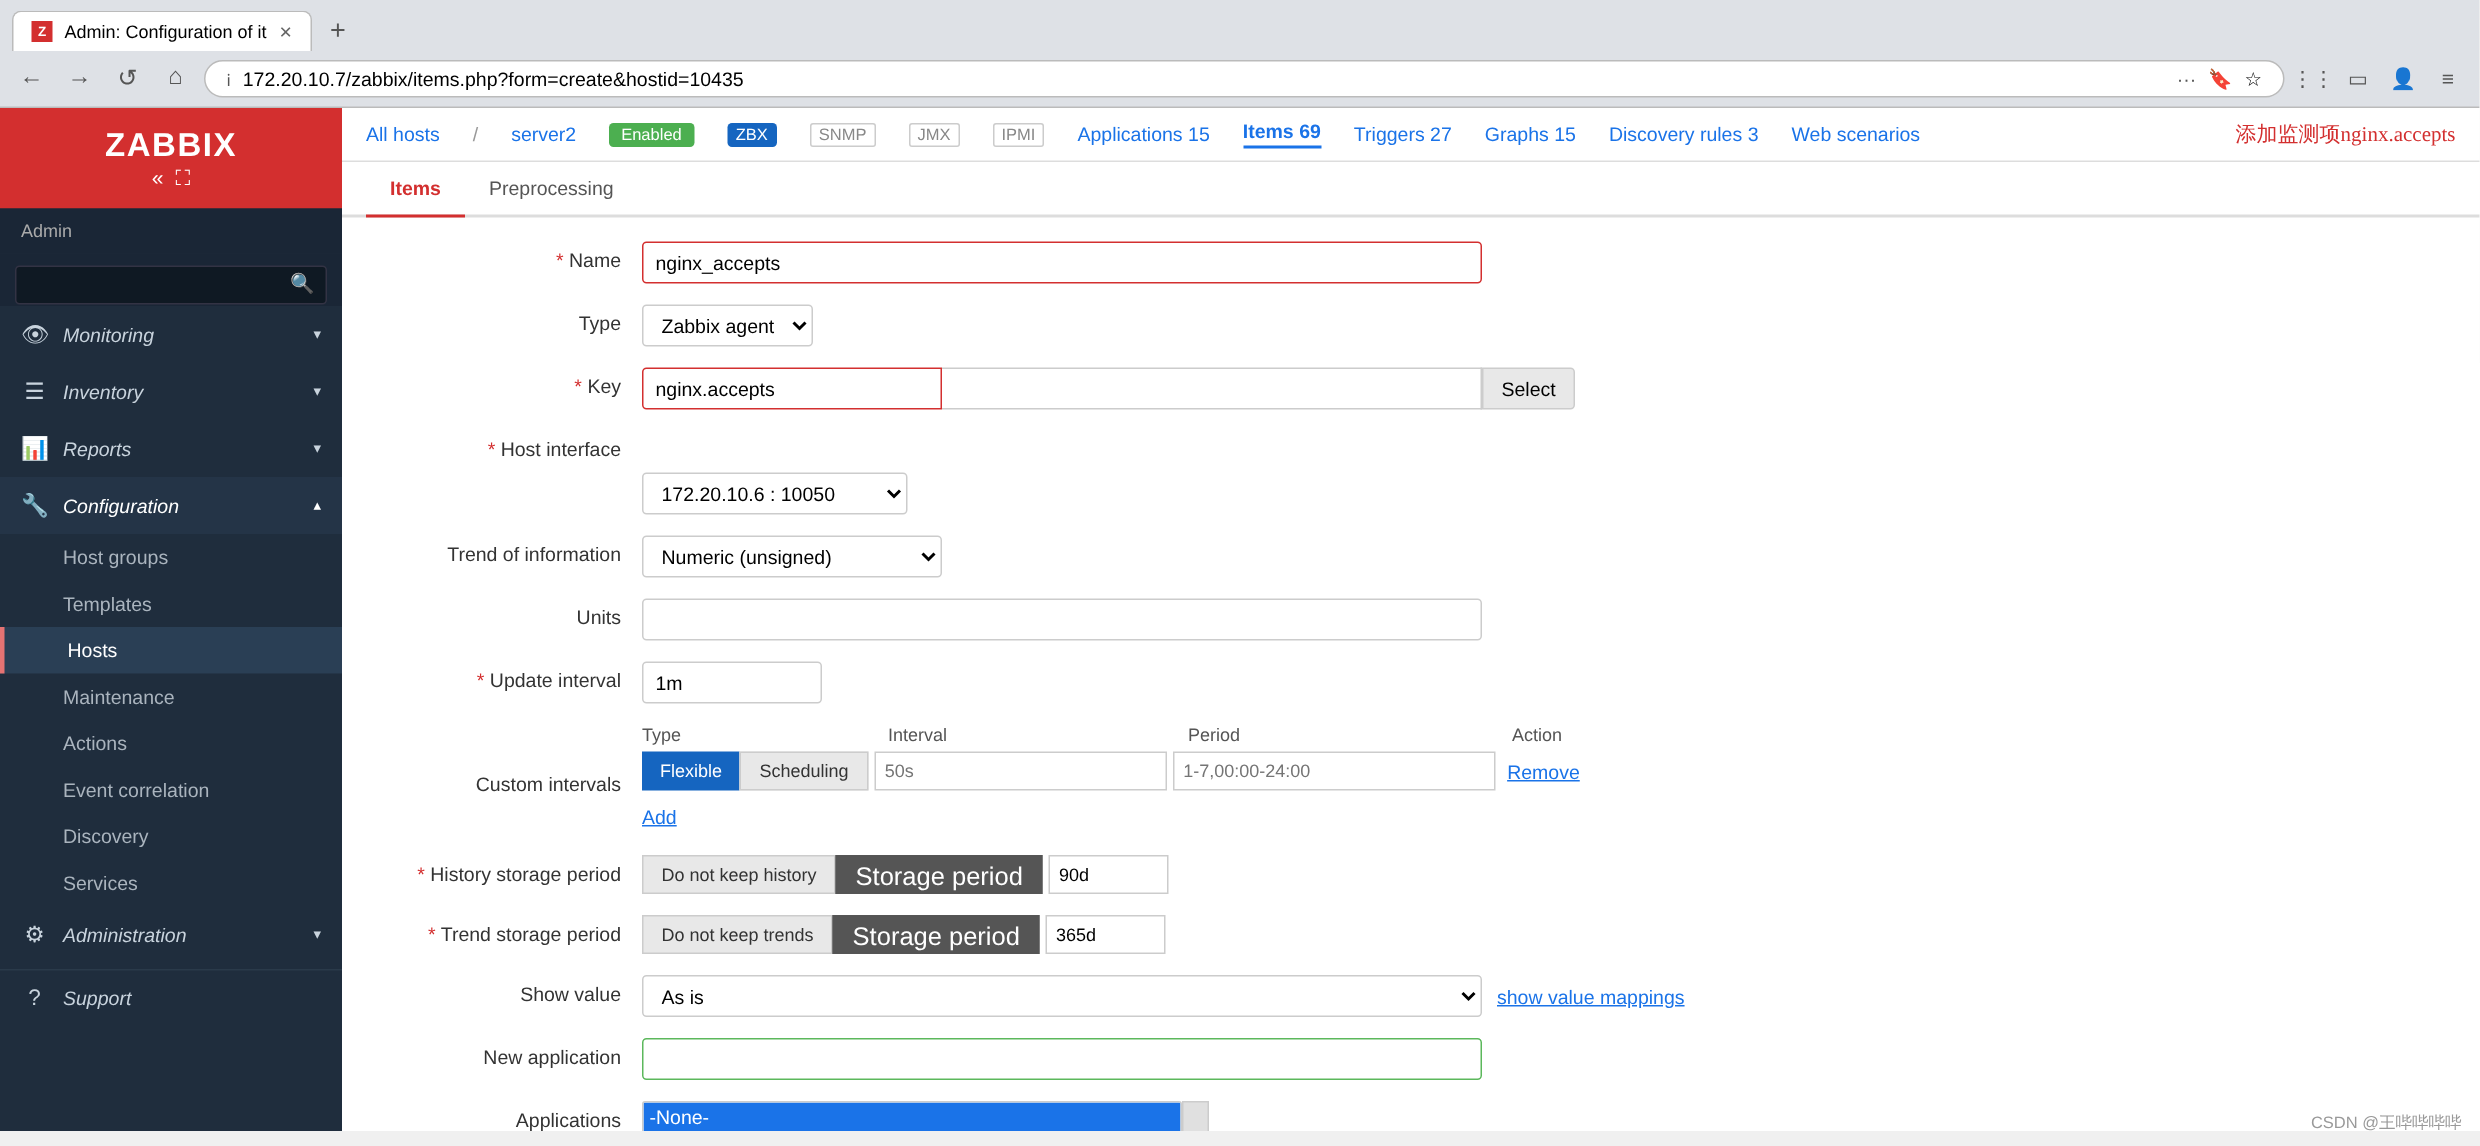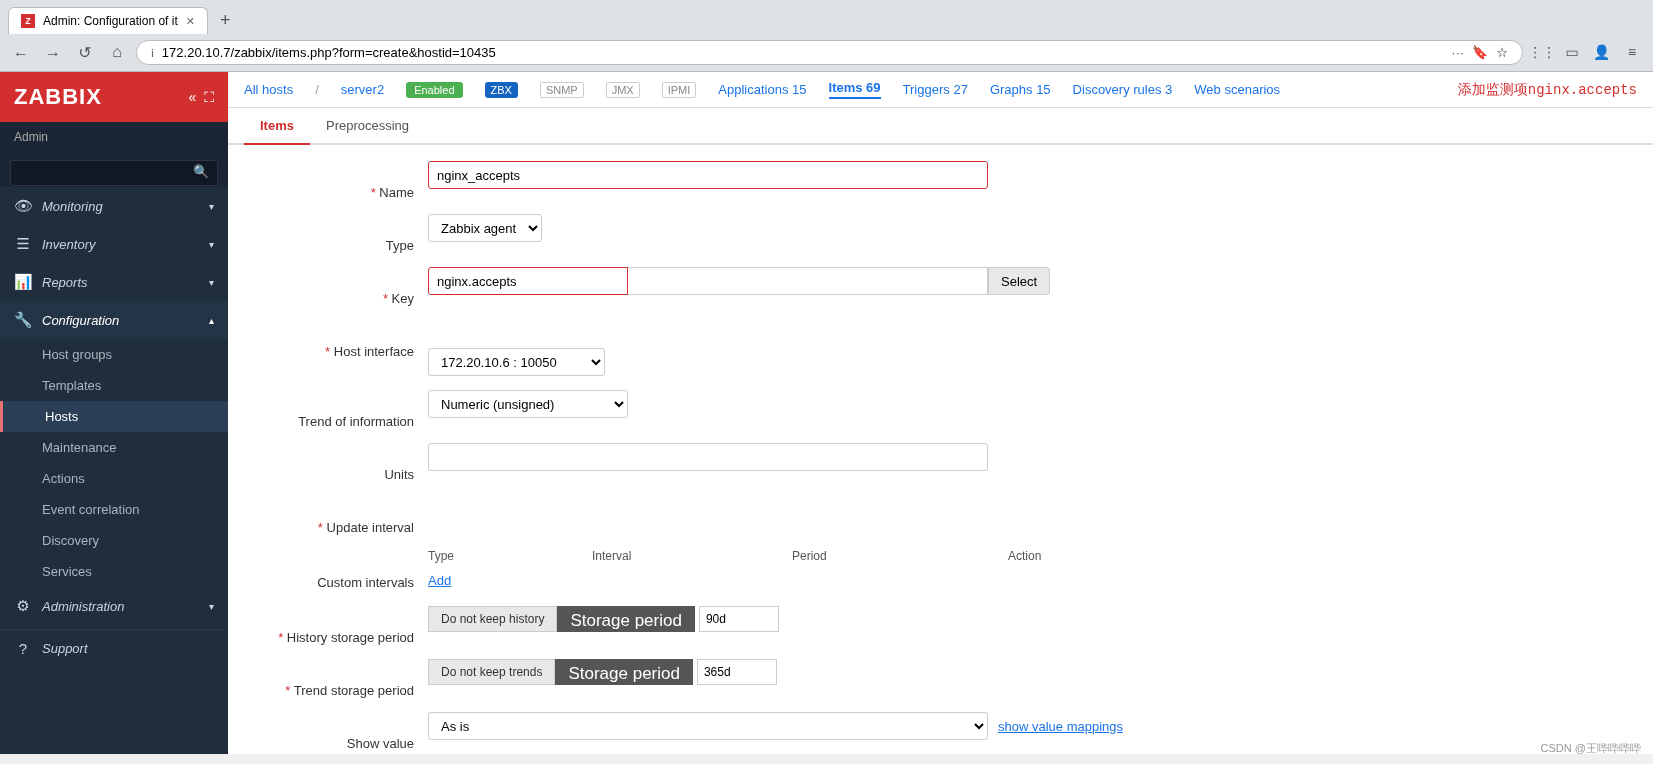--- a/index.html
+++ b/index.html
@@ -94,20 +94,21 @@
       color: #c8d3dd;
       flex-shrink: 0;
       overflow-y: auto;
     }
     .sidebar-header {
       background: #d32f2f;
       padding: 12px 14px;
       display: flex;
       align-items: center;
       justify-content: space-between;
+      flex-direction: column;
     }
     .zabbix-logo {
       font-size: 22px;
       font-weight: bold;
       color: white;
       letter-spacing: 1px;
     }
     .sidebar-header-icons { display: flex; gap: 8px; color: white; font-size: 14px; }
     .sidebar-user {
       padding: 8px 14px;
@@ -208,21 +209,21 @@
       font-size: 13px;
       font-weight: bold;
       border-bottom: 2px solid #1a73e8;
       padding-bottom: 2px;
     }
 
     
     .annotation-text {
       color: #d32f2f;
       font-size: 14px;
-      font-family: Liberation Mono, monospace;
+      font-family: Liberation Serif, serif;
       margin-left: auto;
     }
 
     
     .form-area {
       background: white;
       margin: 0;
       padding: 0;
     }
     .tabs-row {
@@ -255,21 +256,20 @@
       padding: 0 20px;
     }
     .form-label {
       width: 180px;
       text-align: right;
       padding-right: 14px;
       padding-top: 5px;
       font-size: 13px;
       color: #333;
       flex-shrink: 0;
-      margin-top: 19px;
     }
     .required-mark {
       color: #d32f2f;
     }
     .form-control-wrap { flex: 1; }
     .form-input {
       padding: 4px 8px;
       border: 1px solid #ccc;
       border-radius: 3px;
       font-size: 13px;
@@ -607,31 +607,43 @@
           <div class="form-label">Units</div>
           <div class="form-control-wrap">
             <input type="text" class="form-input" style="width: 560px;">
           </div>
         </div>
 
         <div class="form-row">
           <div class="form-label">
             <span class="required-mark">*</span> <span>Update interval</span>
           </div>
+          <div class="form-control-wrap">
+            <input type="text" class="form-input" value="1m" style="width: 120px;">
+          </div>
         </div>
 
         <div class="form-row" style="align-items:center;">
           <div class="form-label">Custom intervals</div>
           <div class="form-control-wrap">
             <div class="ci-header">
               <div class="ci-col-type">Type</div>
               <div class="ci-col-interval">Interval</div>
               <div class="ci-col-period">Period</div>
               <div class="ci-col-action">Action</div>
             </div>
+            <div class="ci-row">
+              <div style="display:flex;">
+                <button class="btn-flexible">Flexible</button>
+                <button class="btn-scheduling">Scheduling</button>
+              </div>
+              <input type="text" class="ci-interval-input" placeholder="50s" style="">
+              <input type="text" class="ci-period-input" placeholder="1-7,00:00-24:00" style="">
+              <span class="link-blue" style="margin-left:8px;">Remove</span>
+            </div>
             <div style="margin-top:6px;">
               <span class="link-blue add-link">Add</span>
             </div>
           </div>
         </div>
 
         <div class="form-row">
           <div class="form-label">
             <span class="required-mark">*</span> <span>History storage period</span>
           </div>

